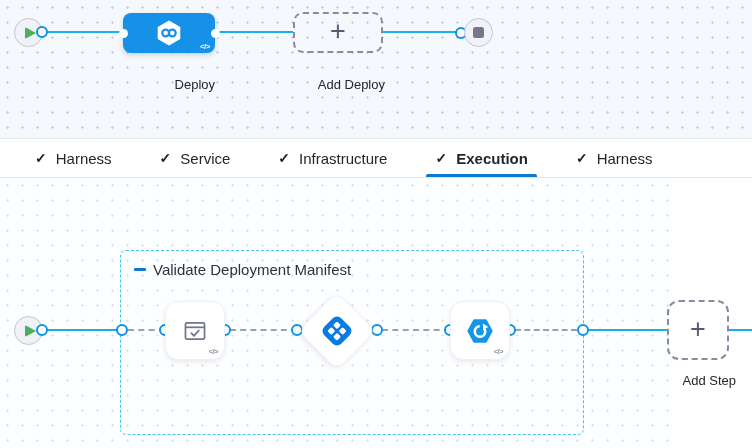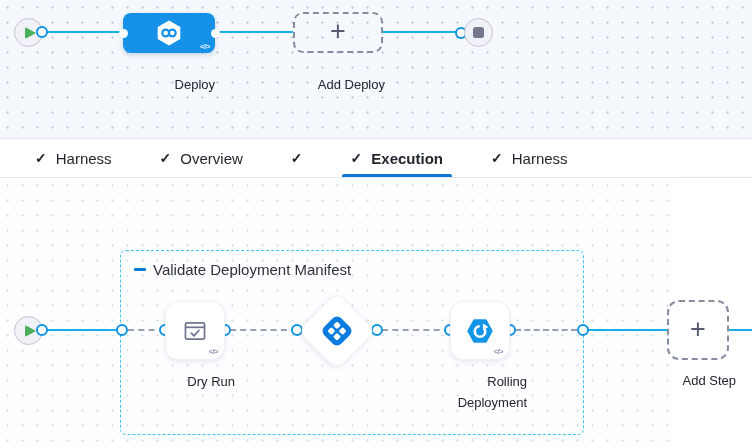--- a/index.html
+++ b/index.html
@@ -116,24 +116,25 @@
     <div class="nlabel" style="left:291px; top:74px; width:94px;">Add Deploy</div>
   </div>
 
   <div class="tabbar">
     <div class="tab">
       <span class="check">✓</span>
       <span>Harness</span>
     </div>
     <div class="tab">
       <span class="check">✓</span>
-      <span>Overview</span>
-    </div>
-    <div class="tab">
-      <span class="check">✓</span>
+      <span>Service</span>
+    </div>
+    <div class="tab">
+      <span class="check">✓</span>
+      <span>Infrastructure</span>
     </div>
     <div class="tab active">
       <span class="check">✓</span>
       <span>Execution</span>
     </div>
     <div class="tab">
       <span class="check">✓</span>
       <span>Harness</span>
     </div>
   </div>
@@ -194,18 +195,16 @@
         <circle cx="14" cy="14.5" r="5.2" fill="none" stroke="#ffffff" stroke-width="2.6" pathLength="100" stroke-dasharray="82 18" stroke-dashoffset="8"></circle>
         <polygon points="16.8,6.6 22.4,9.9 17.1,12.9" fill="#ffffff"></polygon>
       </svg>
       <span class="code-chip gray">&lt;/&gt;</span>
     </div>
 
     <div class="dash-node" style="left:667px; top:122px; width:62px; height:60px; border-radius:12px;">
       <span class="plus">+</span>
     </div>
 
-    <div class="nlabel" style="left:155px; top:193px; width:80px;">Dry Run</div>
-    <div class="nlabel" style="left:433px; top:193px; width:94px;">Rolling Deployment</div>
     <div class="nlabel" style="left:660px; top:192px; width:76px;">Add Step</div>
   </div>
 
 </div>
 
 </body></html>

